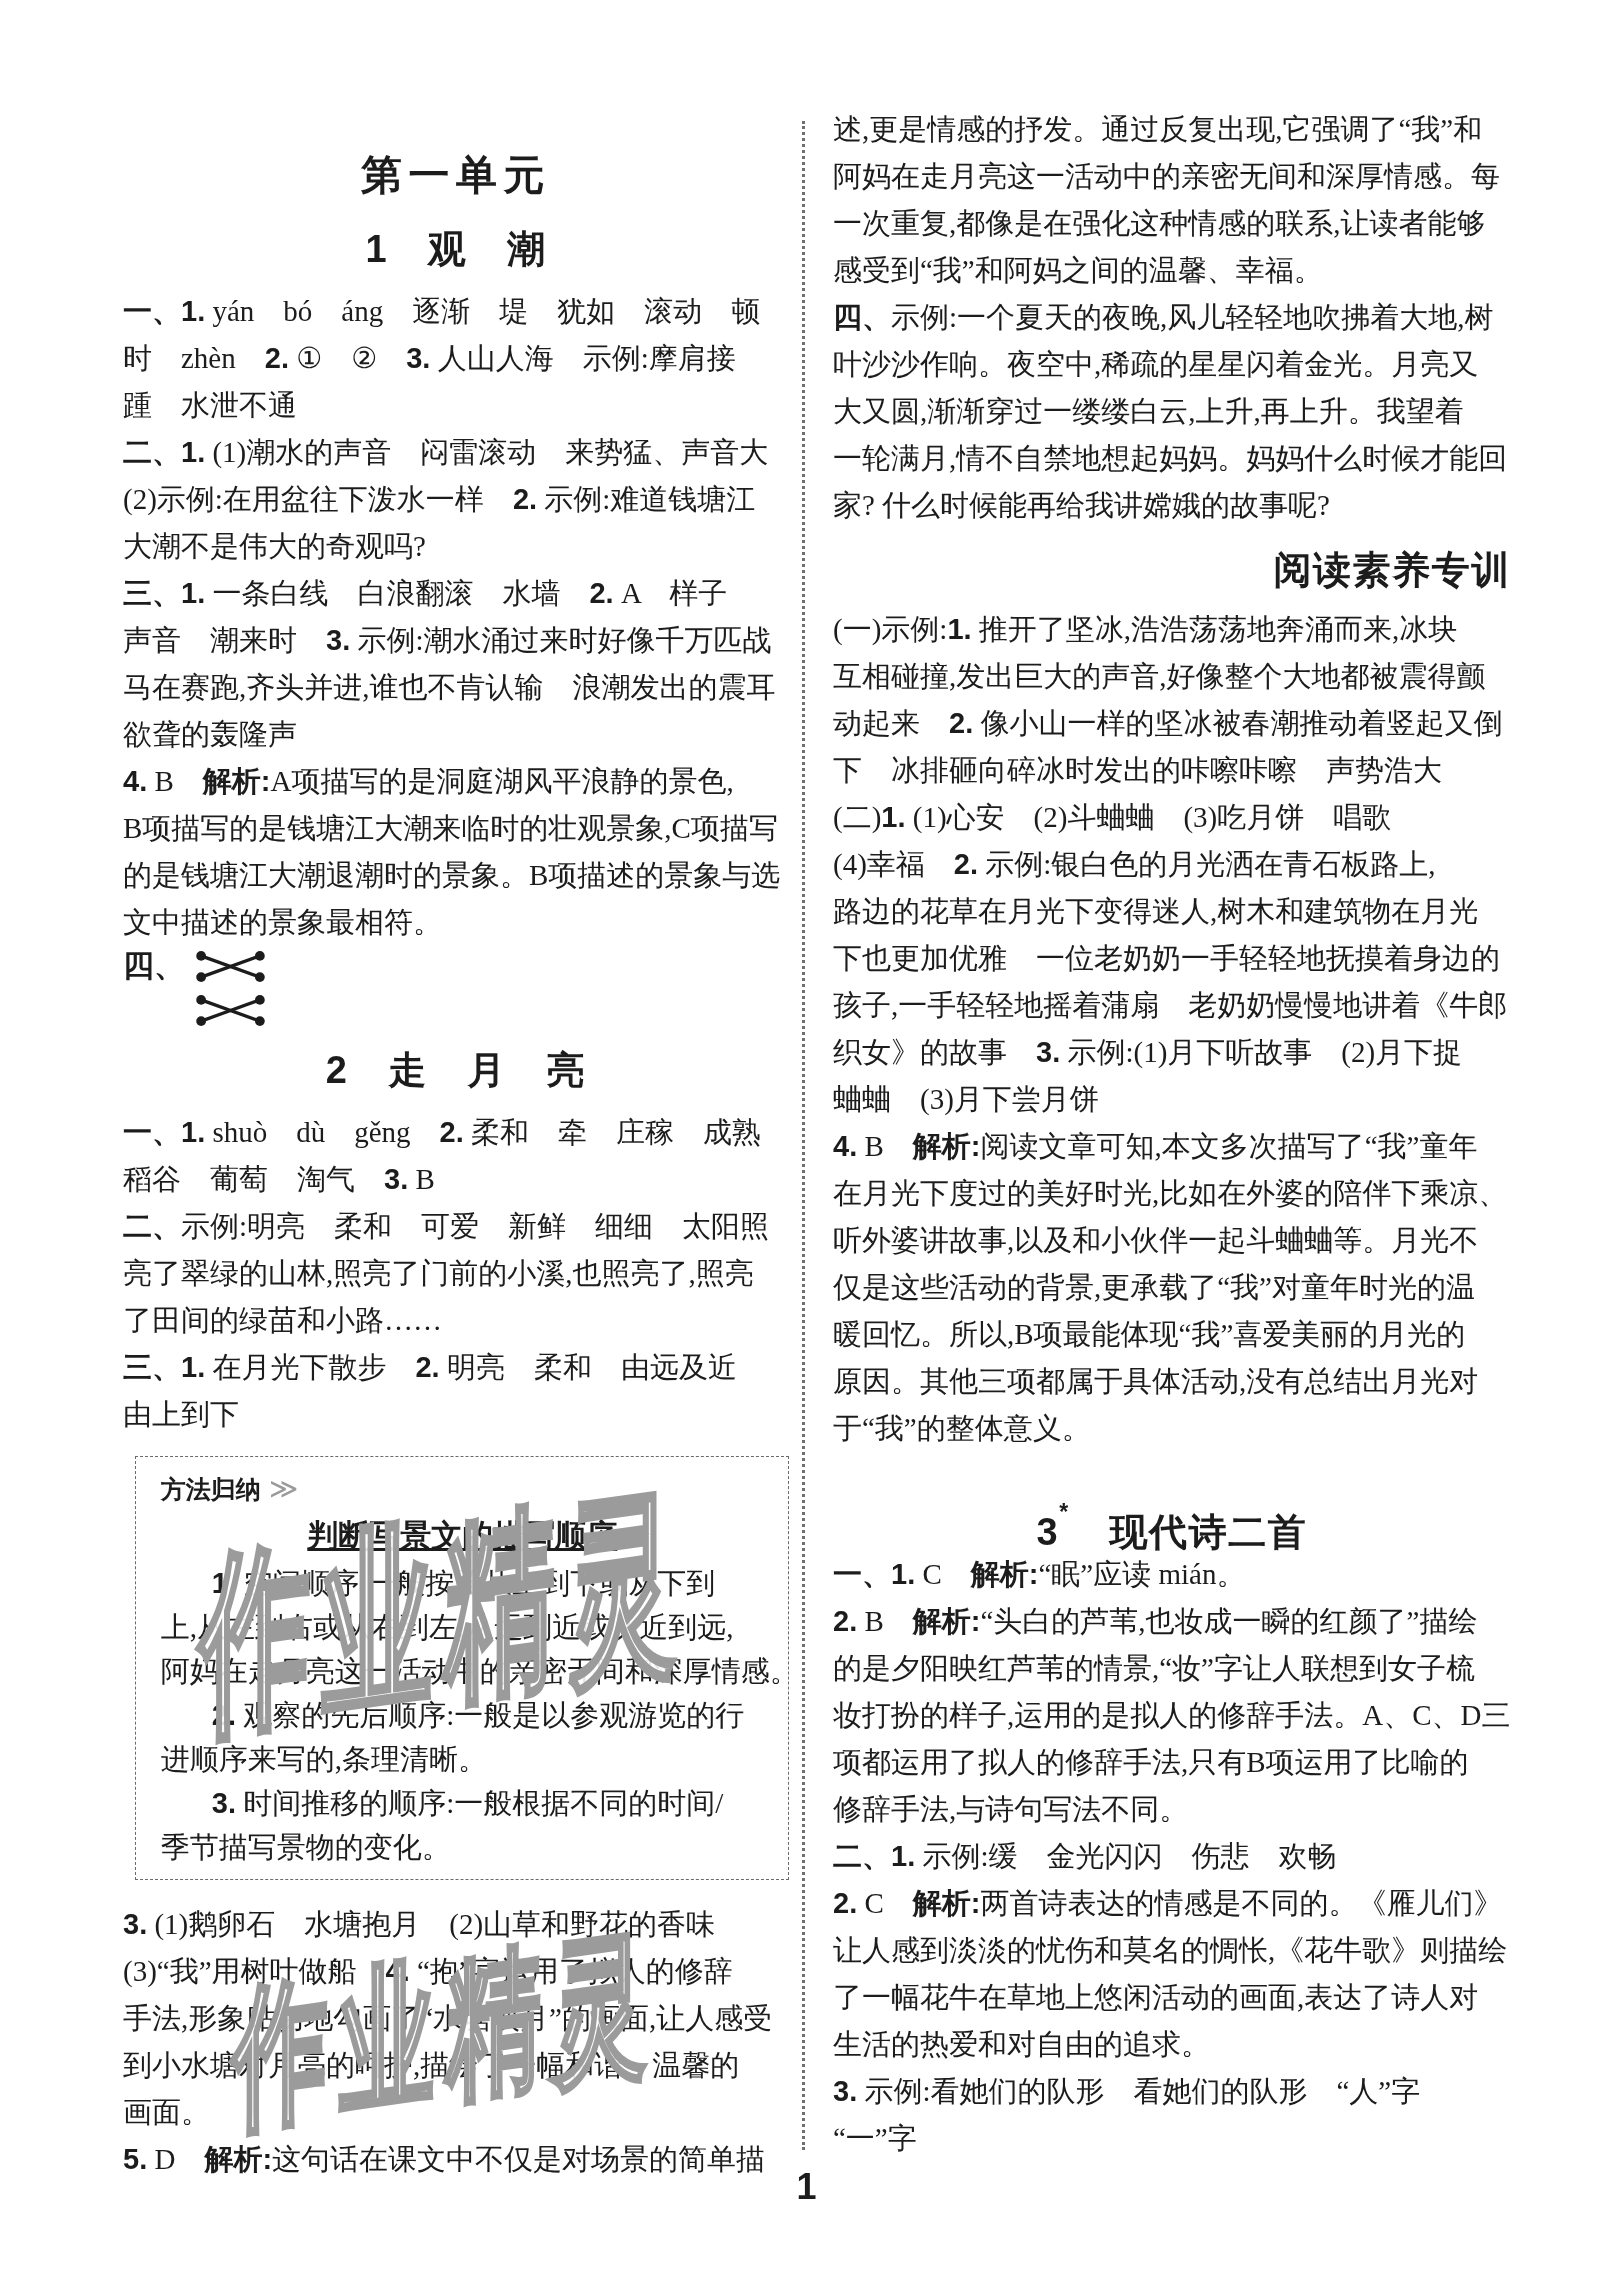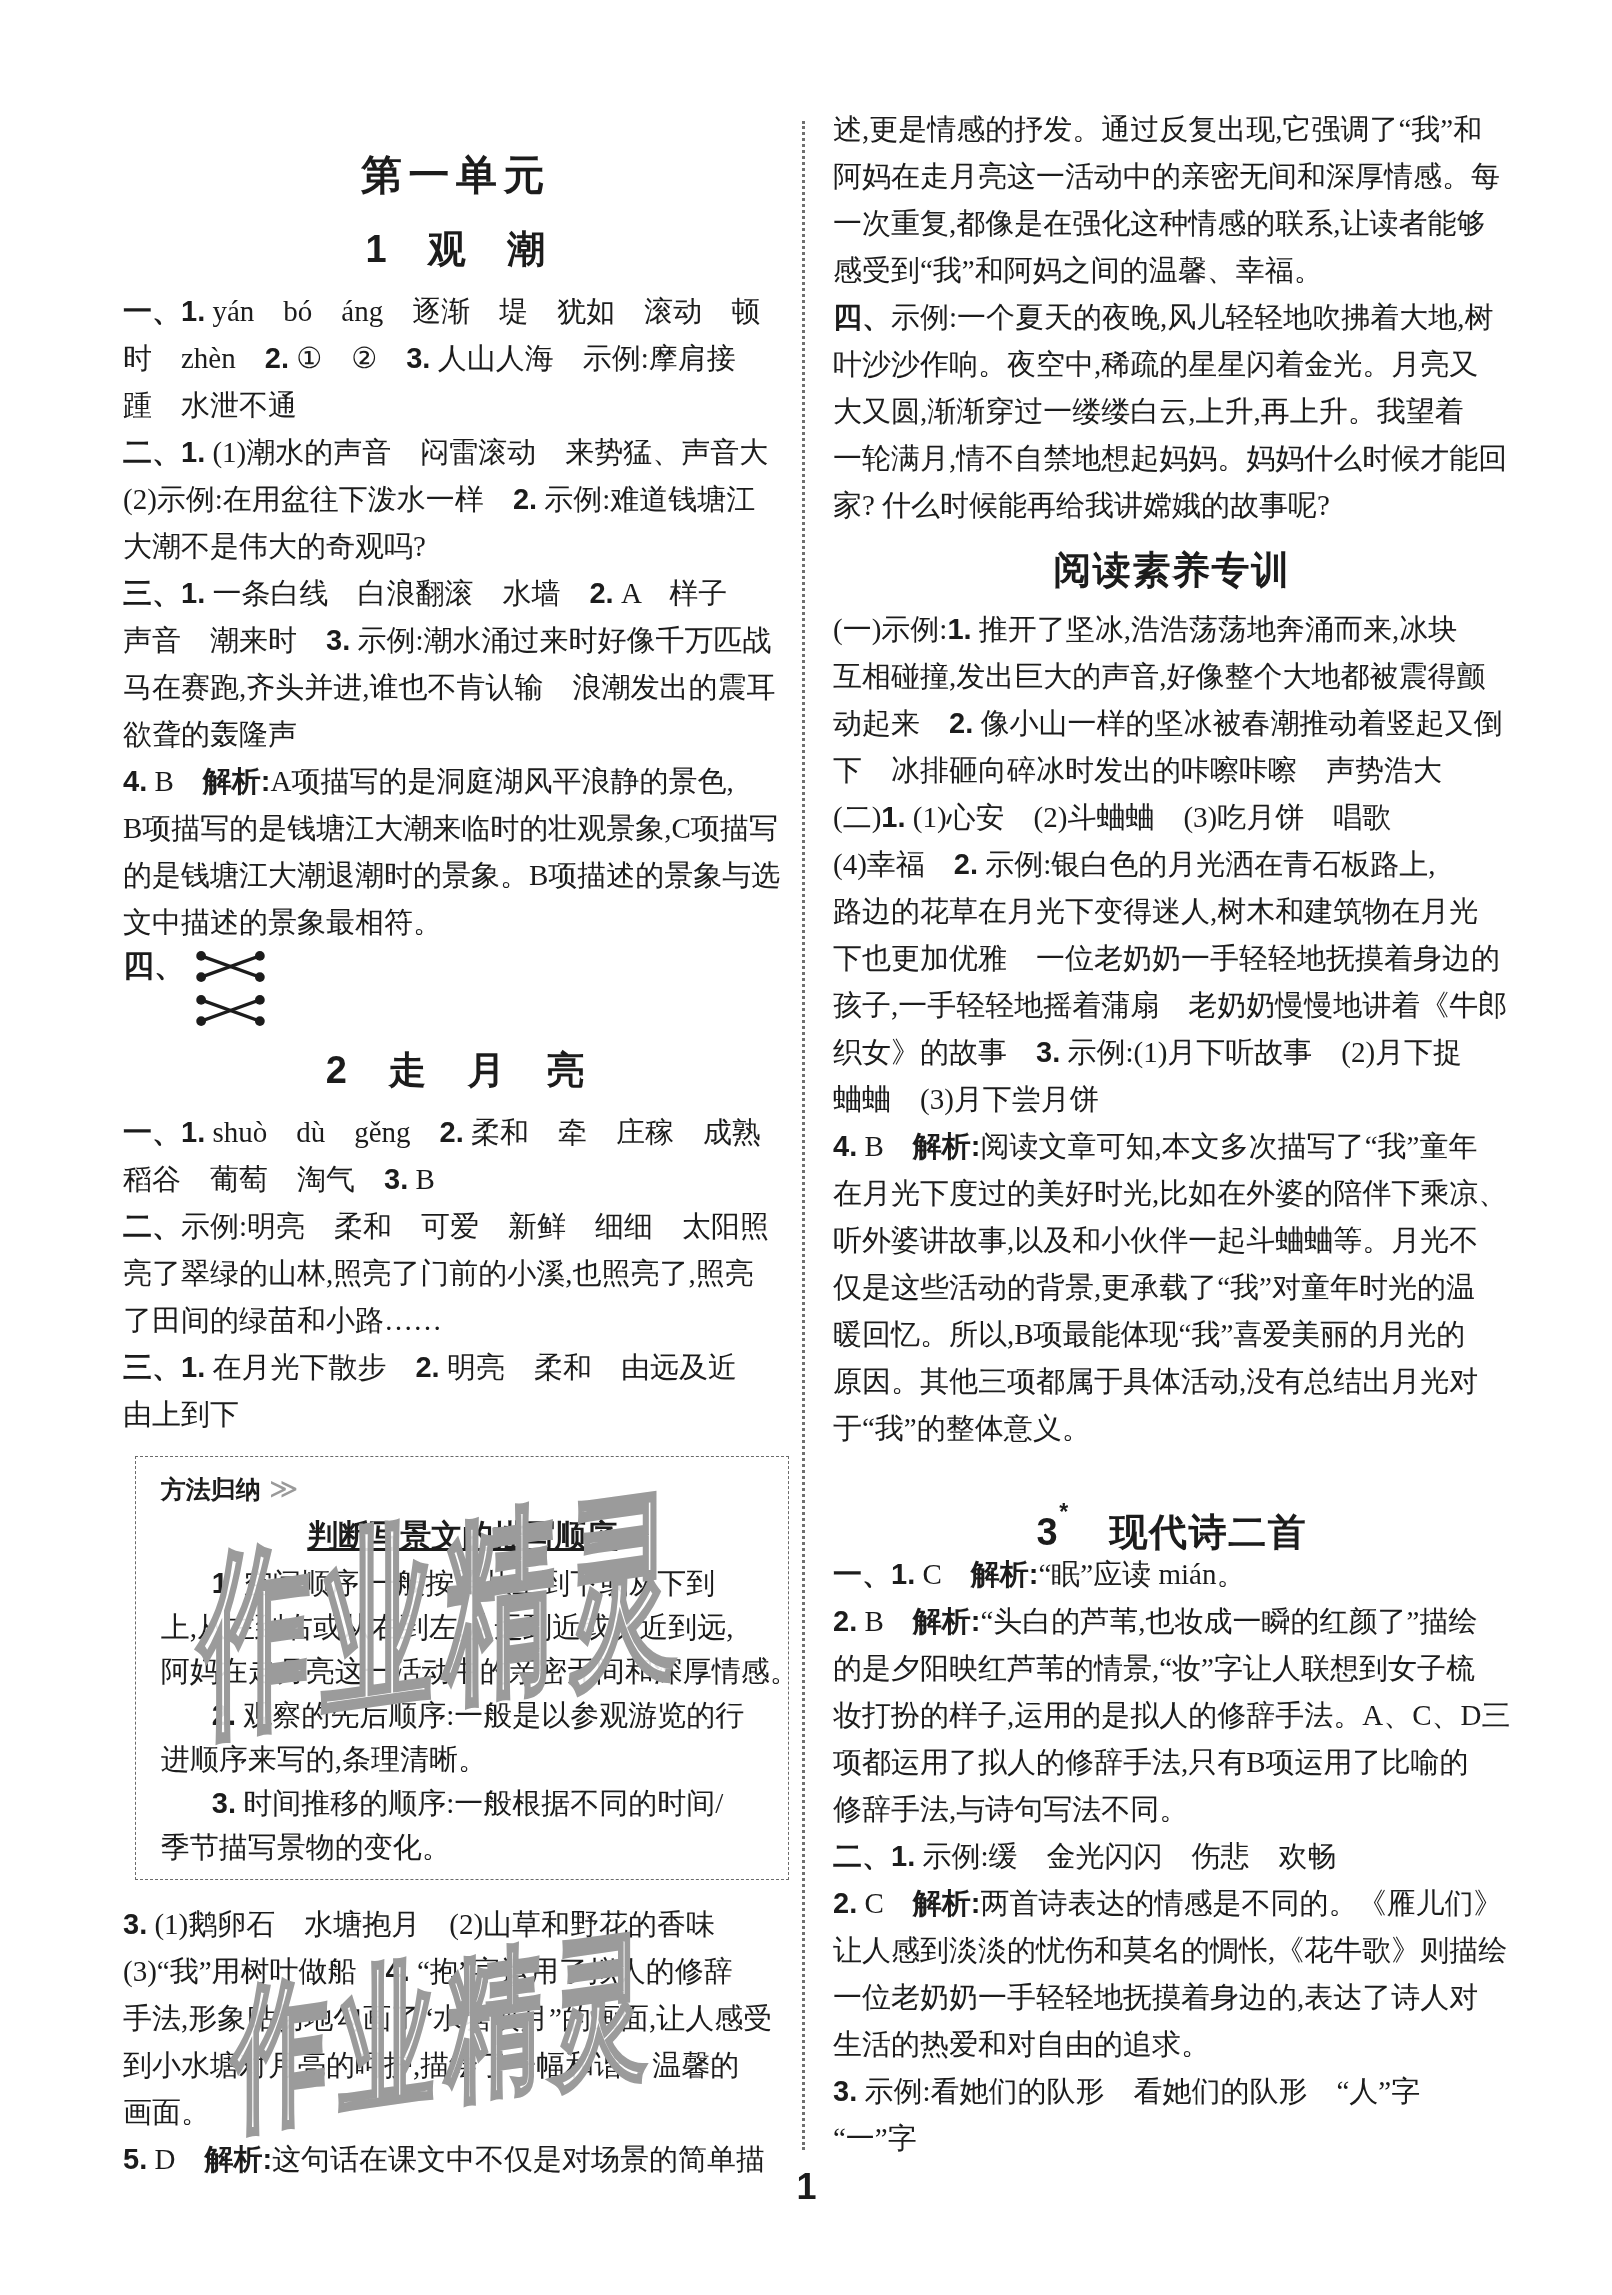--- a/index.html
+++ b/index.html
@@ -19,21 +19,21 @@
   b{font-family:"Liberation Sans","DejaVu Sans",sans-serif;font-weight:700;}
   .unit-title{
     height:70px;line-height:70px;font-size:41px;text-align:center;
     font-family:"Liberation Sans","DejaVu Sans",sans-serif;font-weight:700;letter-spacing:6.5px;margin-top:3.3px;
   }
   .lesson-title{
     height:78px;line-height:78px;font-size:38px;text-align:center;
     font-family:"Liberation Sans","DejaVu Sans",sans-serif;font-weight:700;letter-spacing:1.6px;
   }
   .lesson-title sup{font-size:23px;vertical-align:24.5px;}
-  .reading-title{margin-top:4.9px;height:72px;line-height:72px;}
+  .reading-title{margin-top:4.9px;height:72px;line-height:72px;text-align:right;}
   .lesson3-title{margin-top:21px;}
   .x-block{display:flex;align-items:flex-start;margin:1.6px 0 4.9px 0;height:78px;}
   .x-label{font-family:"Liberation Sans","DejaVu Sans",sans-serif;font-weight:700;font-size:31px;line-height:36px;}
   .xes{display:flex;flex-direction:column;gap:13px;margin-left:11.4px;margin-top:3.3px;}
   .method-box{
     box-sizing:border-box;
     margin:18px 0 21px 12.3px;width:654px;
     border:1.6px dashed #6a6a6a;
     padding:11.4px 24.5px 9.8px 24.5px;
   }
@@ -191,21 +191,21 @@
     <div>
         <div class="line"><b>一、1.</b> C　<b>解析:</b>“眠”应读 mián。</div>
         <div class="line"><b>2.</b> B　<b>解析:</b>“头白的芦苇,也妆成一瞬的红颜了”描绘</div>
         <div class="line">的是夕阳映红芦苇的情景,“妆”字让人联想到女子梳</div>
         <div class="line">妆打扮的样子,运用的是拟人的修辞手法。A、C、D三</div>
         <div class="line">项都运用了拟人的修辞手法,只有B项运用了比喻的</div>
         <div class="line">修辞手法,与诗句写法不同。</div>
         <div class="line"><b>二、1.</b> 示例:缓　金光闪闪　伤悲　欢畅</div>
         <div class="line"><b>2.</b> C　<b>解析:</b>两首诗表达的情感是不同的。《雁儿们》</div>
         <div class="line">让人感到淡淡的忧伤和莫名的惆怅,《花牛歌》则描绘</div>
-        <div class="line">一位老奶奶一手轻轻地抚摸着身边的,表达了诗人对</div>
+        <div class="line">了一幅花牛在草地上悠闲活动的画面,表达了诗人对</div>
         <div class="line">生活的热爱和对自由的追求。</div>
         <div class="line"><b>3.</b> 示例:看她们的队形　看她们的队形　“人”字</div>
         <div class="line">“一”字</div>
       </div>
   </div>
 
   <div class="watermark wm1">作业精灵</div>
   <div class="watermark wm2">作业精灵</div>
 
   <div class="page-num">1</div>

